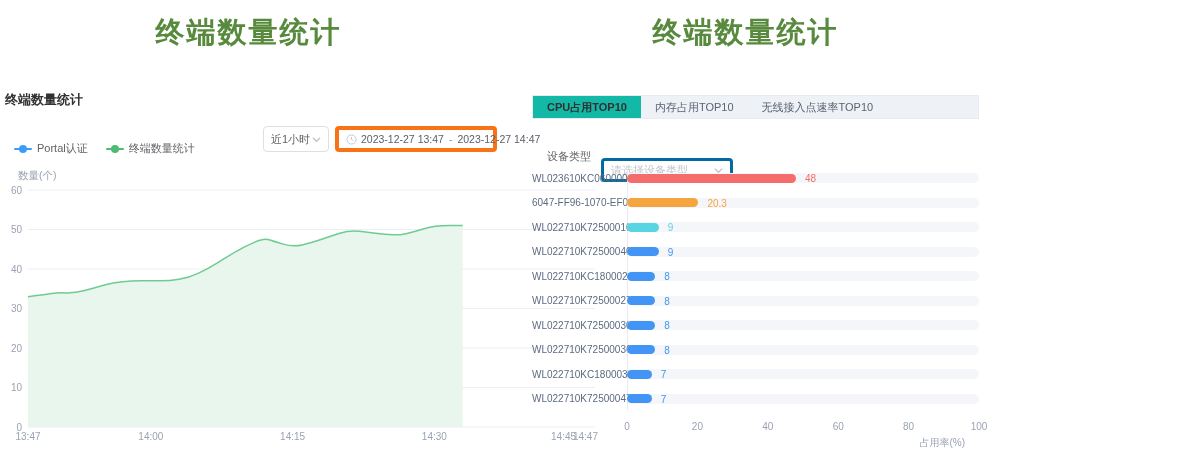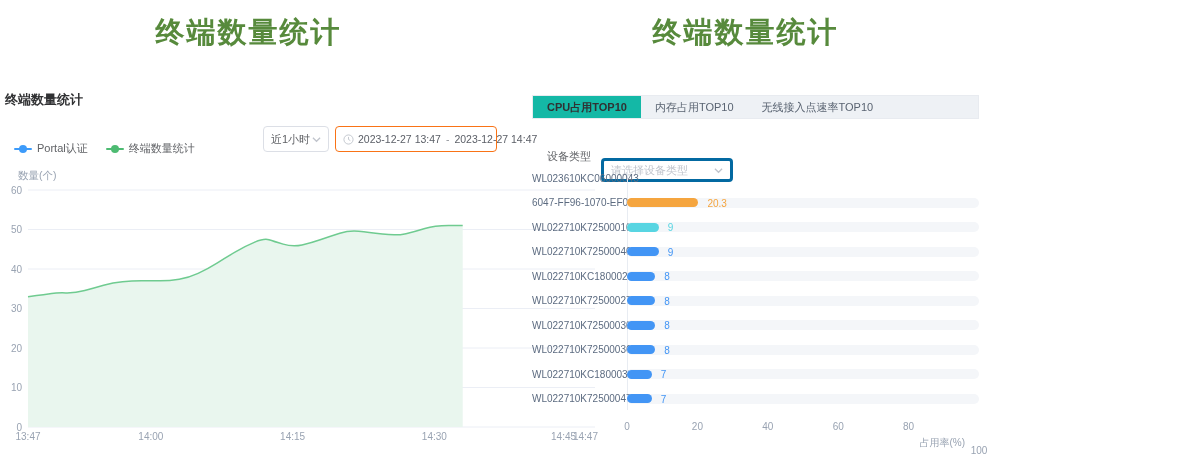--- a/index.html
+++ b/index.html
@@ -9,21 +9,21 @@
   .col { position:relative; width:600px; height:456px; }
 
   .heading { margin-top:13px; text-align:center; font-size:29px; font-weight:bold; letter-spacing:2px; color:#578a3c; }
 
   
   .card-title { position:absolute; left:5px; top:91px; font-size:13px; font-weight:bold; color:#303133; }
   .controls { position:absolute; right:0; top:126px; display:flex; gap:6px; align-items:center; }
   .select-box { width:66px; height:26px; border:1px solid #dcdfe6; border-radius:4px; background:#fff;
                 display:flex; align-items:center; justify-content:space-between; padding:0 7px;
                 font-size:11px; color:#606266; cursor:pointer; }
-  .date-box { width:162px; height:26px; border:1px solid #f97316; border-radius:4px; background:#fff;
+  .date-box { width:162px; height:26px; border:4px solid #f97316; border-radius:4px; background:#fff;
               display:flex; align-items:center; gap:4px; padding:0 7px; font-size:10.5px; color:#5a5e66; cursor:pointer; white-space:nowrap; }
   .date-sep { color:#909399; padding:0 1px; }
   .chev { width:9px; height:9px; flex:0 0 auto; }
   .legend { position:absolute; left:14px; top:141px; display:flex; gap:18px; align-items:center; font-size:11px; color:#606266; }
   .legend-item { display:flex; align-items:center; gap:5px; cursor:pointer; }
   .lmark { position:relative; width:18px; height:8px; }
   .lmark .bar { position:absolute; left:0; top:3px; width:18px; height:2px; border-radius:1px; }
   .lmark .dot { position:absolute; left:5px; top:0; width:8px; height:8px; border-radius:50%; }
   .y-name { position:absolute; left:18px; top:169px; font-size:10.5px; color:#99a3b2; }
   .line-chart { position:absolute; left:0; top:182px; }
@@ -139,20 +139,24 @@
         <svg class="chev" viewBox="0 0 10 10">
           <polyline points="1,3 5,7 9,3" fill="none" stroke="#c0c4cc" stroke-width="1.4"></polyline>
         </svg>
       </div>
     </div>
 
     <div class="axis-vline"></div>
     <div class="bars">
         <div class="bar-row">
           <span class="bar-label">WL023610KC06000043</span>
+          <span class="bar-track">
+            <span class="bar-fill" style="width:48%;background:#f56c6c"></span>
+            <span class="bar-value" style="left:calc(48% + 9px);color:#f56c6c">48</span>
+          </span>
         </div>
         <div class="bar-row">
           <span class="bar-label">6047-FF96-1070-EF0A</span>
           <span class="bar-track">
             <span class="bar-fill" style="width:20.3%;background:#f5a53f"></span>
             <span class="bar-value" style="left:calc(20.3% + 9px);color:#f5a53f">20.3</span>
           </span>
         </div>
         <div class="bar-row">
           <span class="bar-label">WL022710K725000102</span>
@@ -210,18 +214,18 @@
             <span class="bar-value" style="left:calc(7.000000000000001% + 9px);color:#4295f5">7</span>
           </span>
         </div>
       </div>
     <div class="bar-axis">
         <span style="left: 0%;">0</span>
         <span style="left: 20%;">20</span>
         <span style="left: 40%;">40</span>
         <span style="left: 60%;">60</span>
         <span style="left: 80%;">80</span>
-        <span style="left: 100%; margin-top: 24px;">100</span>
+        <span style="left: 100%;">100</span>
       </div>
     <div class="axis-unit">占用率(%)</div>
   </div>
 
 </div>
 
 </body></html>

